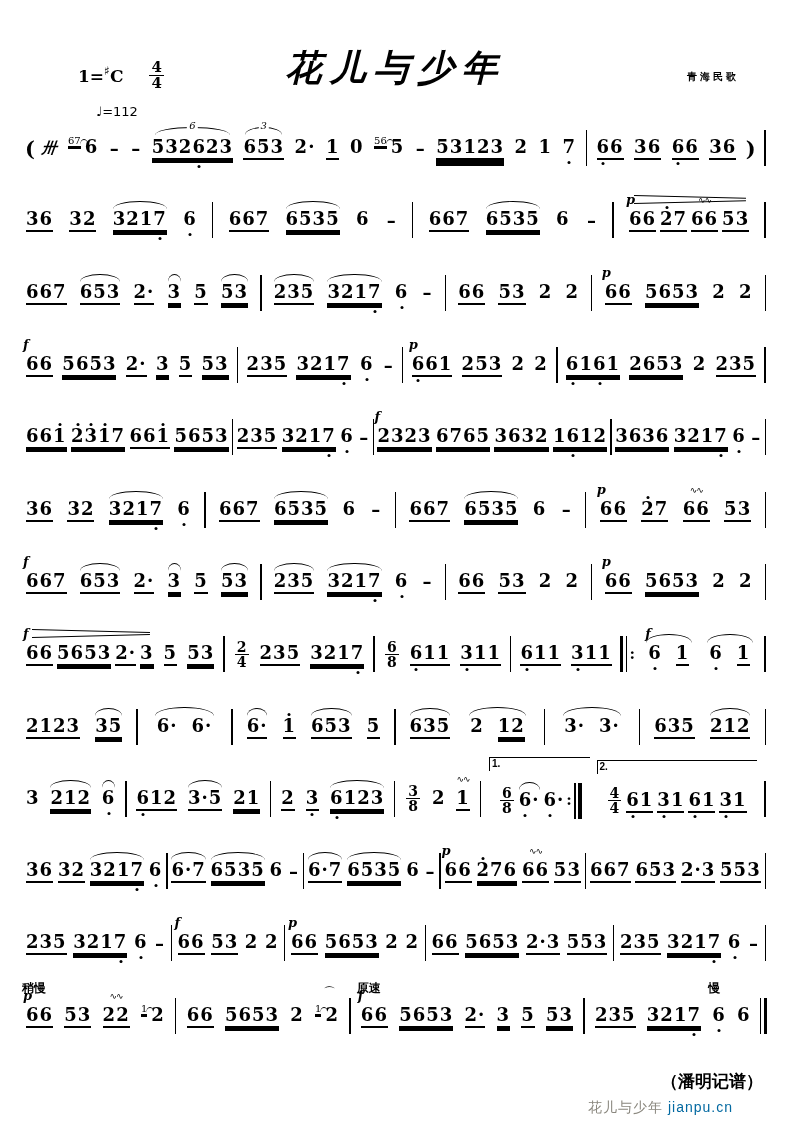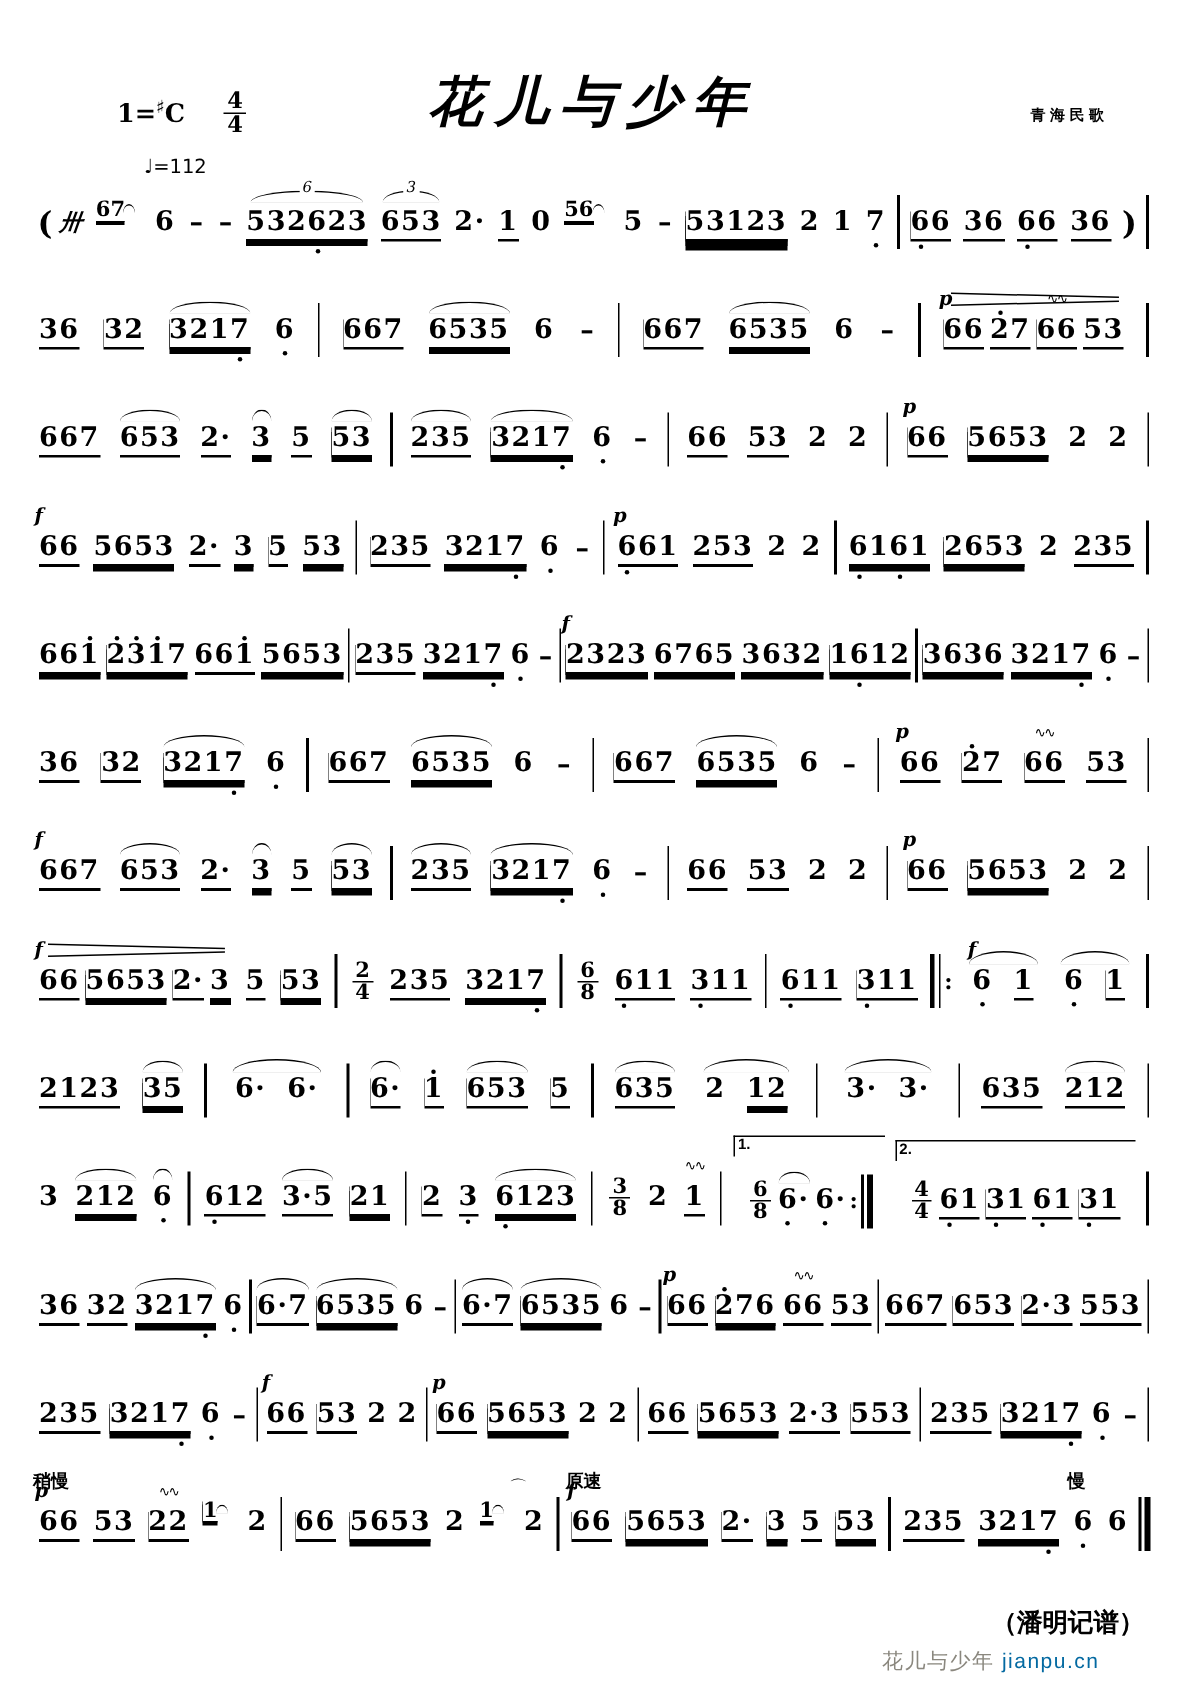--- a/index.html
+++ b/index.html
@@ -50,22 +50,22 @@
   .mark{position:absolute;top:-26px;left:-4px;font-size:12px;font-weight:bold;
         font-family:"Liberation Sans",sans-serif;white-space:nowrap;}
   .orn{position:absolute;top:-15px;left:50%;transform:translateX(-50%);font-size:9px;
        letter-spacing:-1px;font-family:"DejaVu Sans",sans-serif;white-space:nowrap;}
   .fer{position:absolute;top:-22px;left:60%;transform:translateX(-50%);font-size:12px;
        font-family:"DejaVu Sans",sans-serif;}
   .tupn{position:absolute;top:-18px;left:50%;transform:translateX(-50%);font-size:10px;
        font-style:italic;background:#fff;padding:0 2px;z-index:2;}
   .tuparc{position:absolute;top:-11px;left:4%;width:92%;height:7px;border-top:1.3px solid #000;
        border-radius:50% 50% 0 0/100% 100% 0 0;}
-  .grace{position:relative;display:inline-block;font-size:14px;font-weight:bold;line-height:1;
-       transform:translateY(-9px);margin-right:20px;box-shadow:0 1px 0 #000,0 3px 0 #000;}
+  .grace{position:relative;display:inline-block;font-size:10px;font-weight:normal;line-height:1;
+       transform:translateY(-9px);margin-right:4px;box-shadow:0 1px 0 #000,0 3px 0 #000;}
   .grace::after{content:"";position:absolute;right:-7px;top:3px;width:8px;height:5px;
        border-top:1.1px solid #000;border-radius:50% 50% 0 0/100% 100% 0 0;}
 
   .bar{width:1.4px;height:36px;background:#000;margin:0 1px;align-self:center;}
   .bthin{display:inline-block;width:1.4px;height:36px;background:#000;}
   .bthick{display:inline-block;width:3.4px;height:36px;background:#000;}
   .dbar,.rpt{display:inline-flex;align-items:center;gap:2.5px;}
   .rdots{font-weight:bold;font-size:15px;line-height:1;}
 
   .dash{font-weight:bold;font-size:18px;margin:0 3px;}

